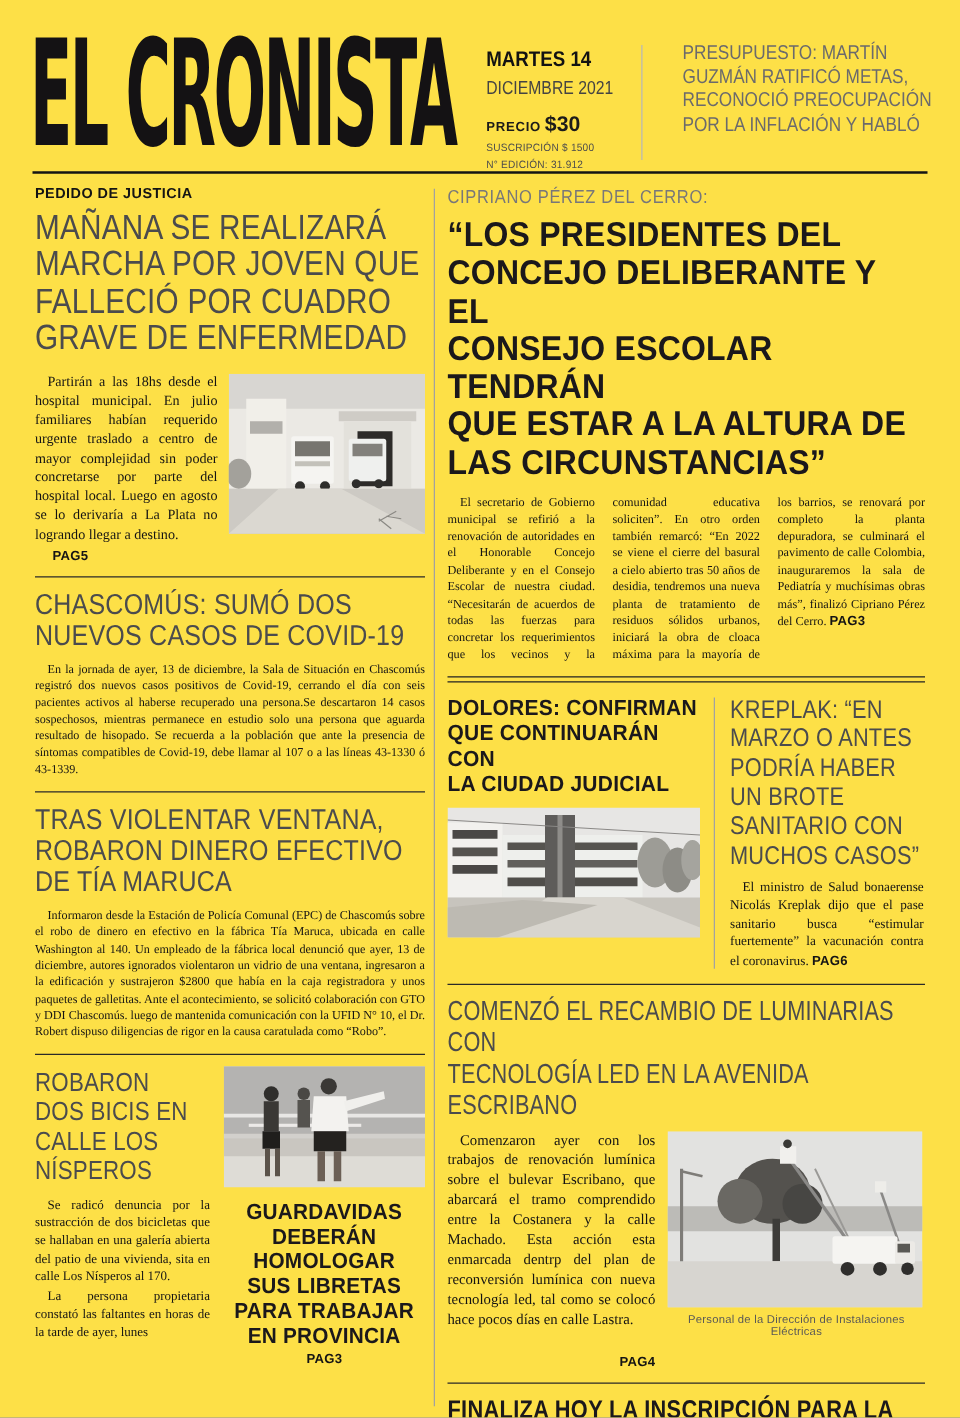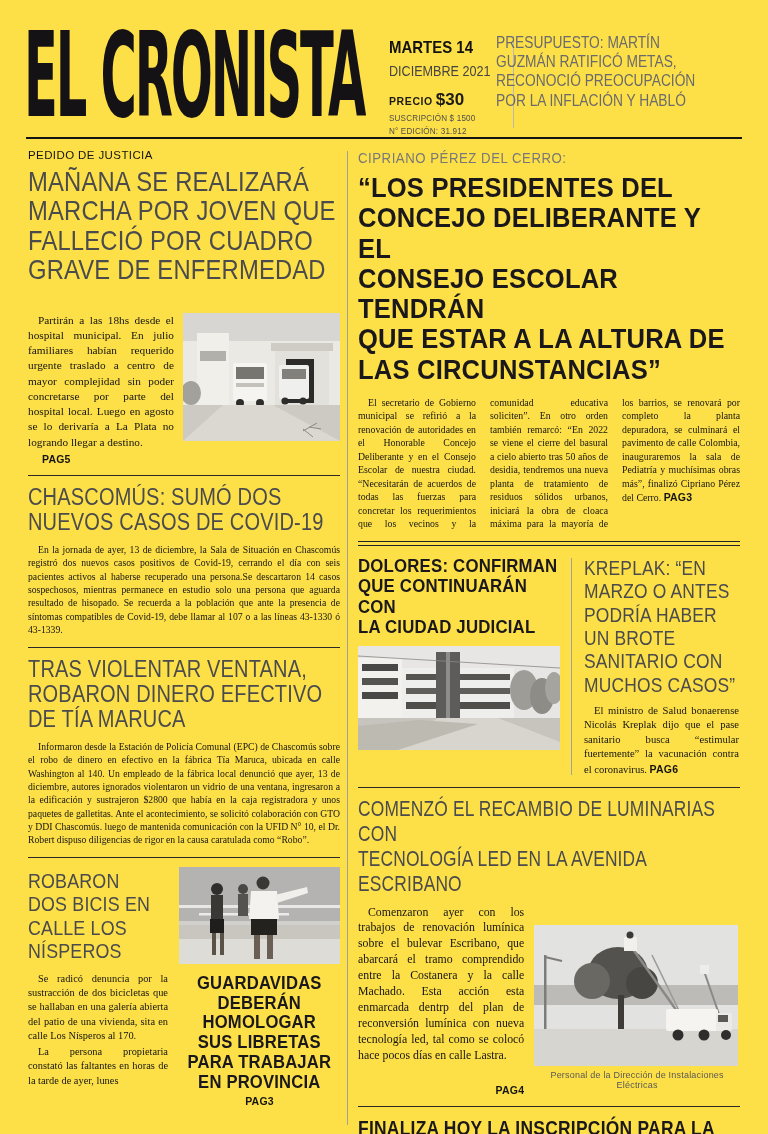--- a/index.html
+++ b/index.html
@@ -17,34 +17,34 @@
     transform:scaleX(.42); transform-origin:0 0; white-space:nowrap;
   }
   .mast-date { position:absolute; left:389px; top:38px; width:118px; }
   .mast-day   { font-weight:700; font-size:17px; color:#121212; transform:scaleX(.88); transform-origin:0 0; white-space:nowrap; }
   .mast-month { font-size:15px; color:#454443; margin-top:4px; transform:scaleX(.84); transform-origin:0 0; white-space:nowrap; }
   .mast-price { margin-top:11px; white-space:nowrap; }
   .price-label { font-weight:700; font-size:10.5px; letter-spacing:.6px; }
   .price-value { font-weight:700; font-size:17px; margin-left:3px; }
   .mast-small { font-size:8.5px; color:#4e4d4c; letter-spacing:.2px; margin-top:3px; transform:scaleX(.95); transform-origin:0 0; white-space:nowrap; }
   .mast-vrule { position:absolute; left:513px; top:36px; width:1px; height:92px; background:#b9b8b6; }
-  .mast-brief { position:absolute; left:496px; top:33px; width:215px; color:#6b6a6c; }
+  .mast-brief { position:absolute; left:546px; top:33px; width:215px; color:#6b6a6c; }
   .brief-lines { font-size:16px; line-height:1.2; white-space:pre-line; transform:scaleX(.86); transform-origin:0 0; width:116%; }
   .brief-bottom { display:flex; justify-content:space-between; align-items:flex-end; margin-top:0; }
   .brief-last { font-size:16px; line-height:1.2; display:inline-block; transform:scaleX(.86); transform-origin:0 0; }
   .pag { font-weight:700; font-size:10.5px; color:#151414; font-family:"Liberation Sans",sans-serif; letter-spacing:.2px; }
   .header-rule { position:absolute; left:26px; top:137px; width:716px; height:2px; background:#141414; }
   
   .col-left  { position:absolute; left:28px;  top:149px; width:312px; }
   .col-right { position:absolute; left:358px; top:149px; width:382px; }
   .main-vrule { position:absolute; left:347px; top:151px; width:1px; height:974px; background:#a2a19f; }
   .hr { border:0; border-top:1px solid #2a2928; margin:10px 0 9px; }
   .double-rule { height:3px; border-top:1px solid #222; border-bottom:1px solid #222; margin:10px 0 10px; }
   
-  .kicker { font-size:11.5px; font-weight:400; letter-spacing:.4px; color:#141414; }
+  .kicker { font-size:11.5px; font-weight:700; letter-spacing:.4px; color:#141414; }
   .kicker-gray { font-size:15px; color:#787779; letter-spacing:.6px; transform:scaleX(.88); transform-origin:0 0; white-space:nowrap; }
   .hl-light { color:#4b4b4d; white-space:pre-line; transform-origin:0 0; letter-spacing:.2px; }
   .hl-bold  { color:#1b181b; white-space:pre-line; transform-origin:0 0; font-weight:700; letter-spacing:.2px; }
   .hl-march   { font-size:28px;   line-height:1.05; transform:scaleX(.85); width:118%; margin-top:6px; }
   .hl-council { font-size:27.5px; line-height:1.1;  transform:scaleX(.93); width:107.5%; margin-top:7px; }
   .hl-covid, .hl-robbery { font-size:23px; line-height:1.09; transform:scaleX(.87); width:115%; }
   .hl-bikes   { font-size:21px;   line-height:1.12; transform:scaleX(.85); width:117%; }
   .hl-kreplak { font-size:20.5px; line-height:1.14; transform:scaleX(.85); width:117%; }
   .hl-lum     { font-size:22px;   line-height:1.13; transform:scaleX(.79); width:126%; }
   .hl-dolores { font-size:17.5px; line-height:1.17; transform:scaleX(.96); width:104%; }
@@ -56,36 +56,36 @@
   .march-body   { font-size:11.3px; line-height:1.35; }
   .council-body { font-size:9.8px;  line-height:1.38; column-count:3; column-gap:14px; margin-top:11px; }
   .small-body   { font-size:9.7px;  line-height:1.38; margin-top:8px; }
   .bikes-body   { font-size:10.4px; line-height:1.37; margin-top:9px; }
   .bikes-body p + p { margin-top:2px; }
   .kreplak-body { font-size:10.6px; line-height:1.36; margin-top:8px; }
   .lum-body     { font-size:11.8px; line-height:1.35; }
   .caption-serif { font-family:"Liberation Serif", serif; font-size:10.4px; line-height:1.32; color:#151413; margin-top:6px; }
   .caption-sans { font-size:9px; color:#595857; text-align:center; margin-top:4px; letter-spacing:.2px; }
   
-  .march-row { display:flex; gap:9px; margin-top:28px; }
+  .march-row { display:flex; gap:9px; margin-top:14px; }
   .march-text { width:146px; }
   .march-photo { width:157px; }
   .pag-line { margin-top:3px;padding-left:14px; }
   .bottom-row { display:flex; gap:11px; margin-top:2px; }
   .bikes-col { width:140px; }
   .guard-col { width:161px;text-align:center; }
   .dk-row { display:flex; }
   .dolores-col { width:202px; }
   .dk-vrule { width:1px; background:#a3a2a0; margin:2px 12px 2px 11px; }
   .kreplak-col { width:155px; }
   .photo { display:block; }
   .lum-row { display:flex; gap:10px; margin-top:8px; }
   .lum-text { width:168px; }
   .lum-pag { text-align:right; margin-top:20px; }
-  .lum-photo-wrap { width:208px;margin-top:20px; }
+  .lum-photo-wrap { width:208px; }
 </style>
 </head>
 <body>
 
 <div class="page">
 
   <div class="logo">EL CRONISTA</div>
 
   <div class="mast-date">
     <div class="mast-day">MARTES 14</div>

